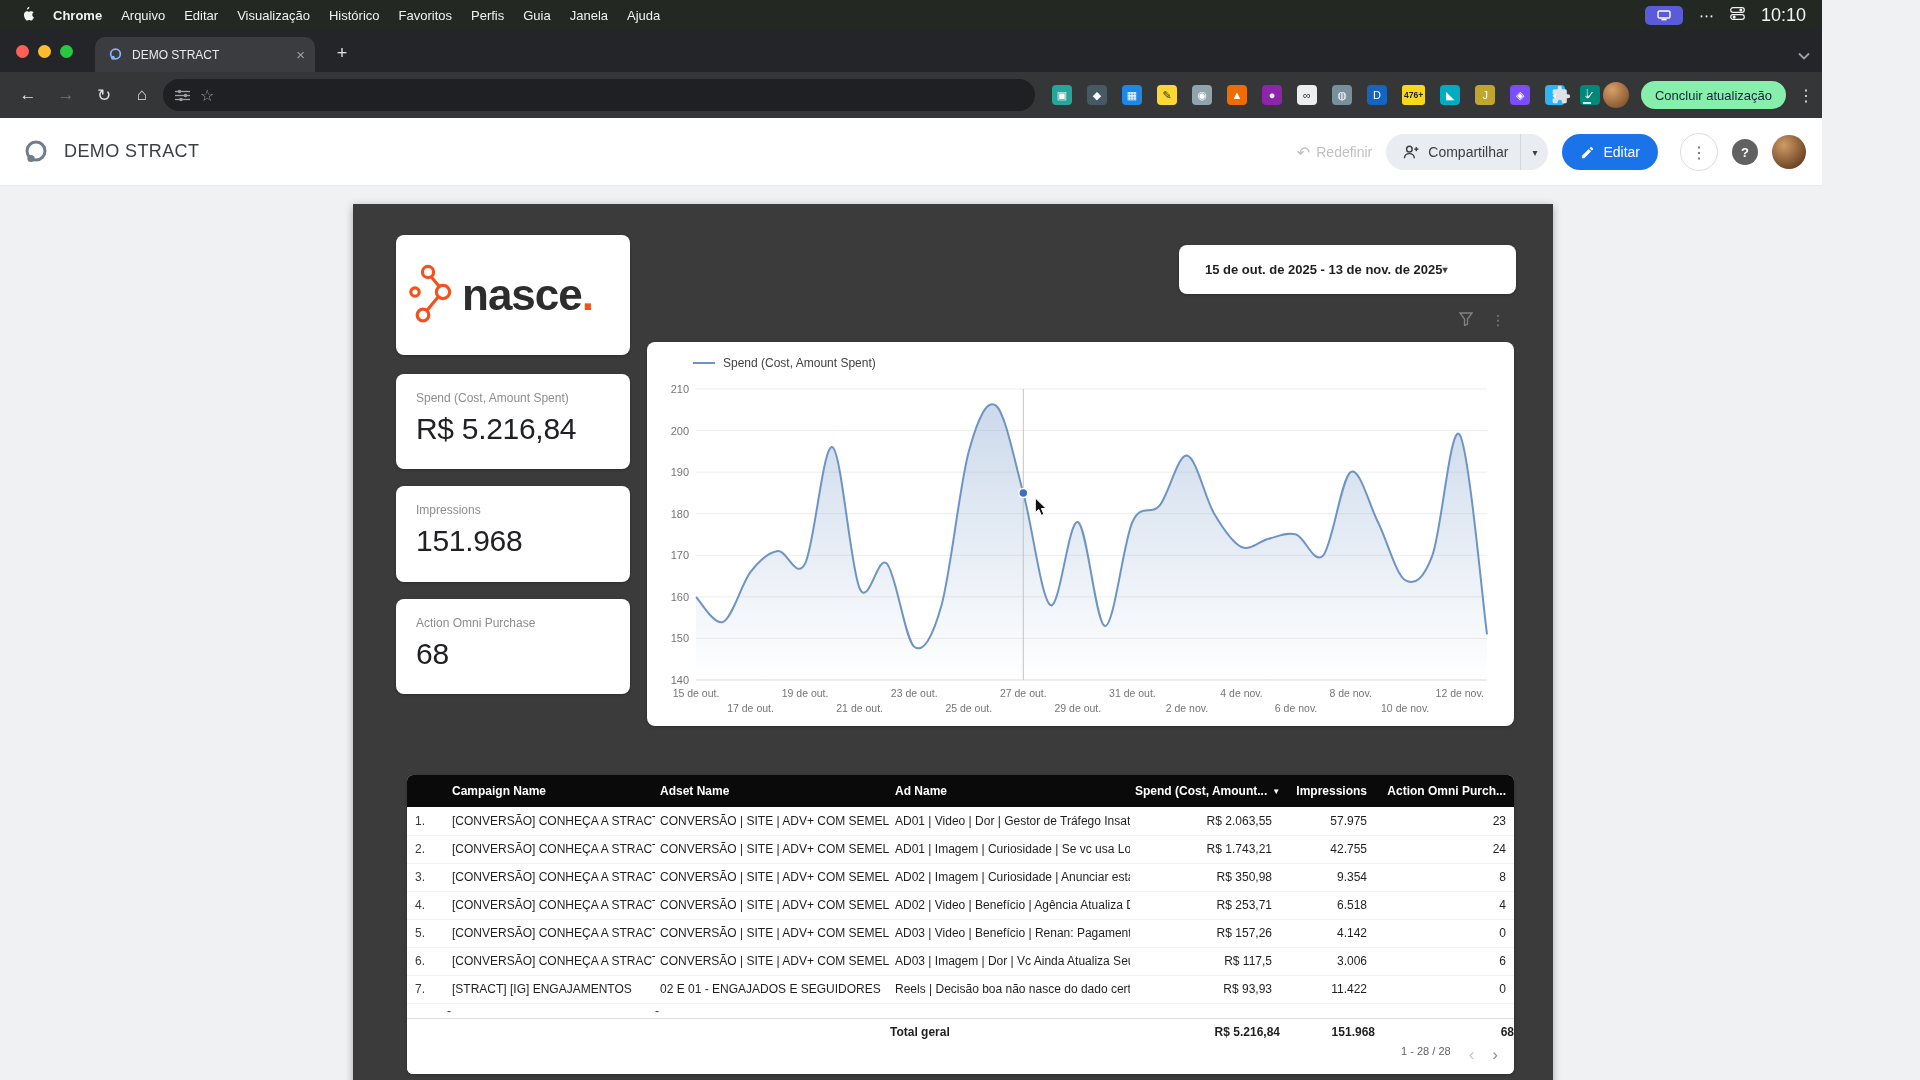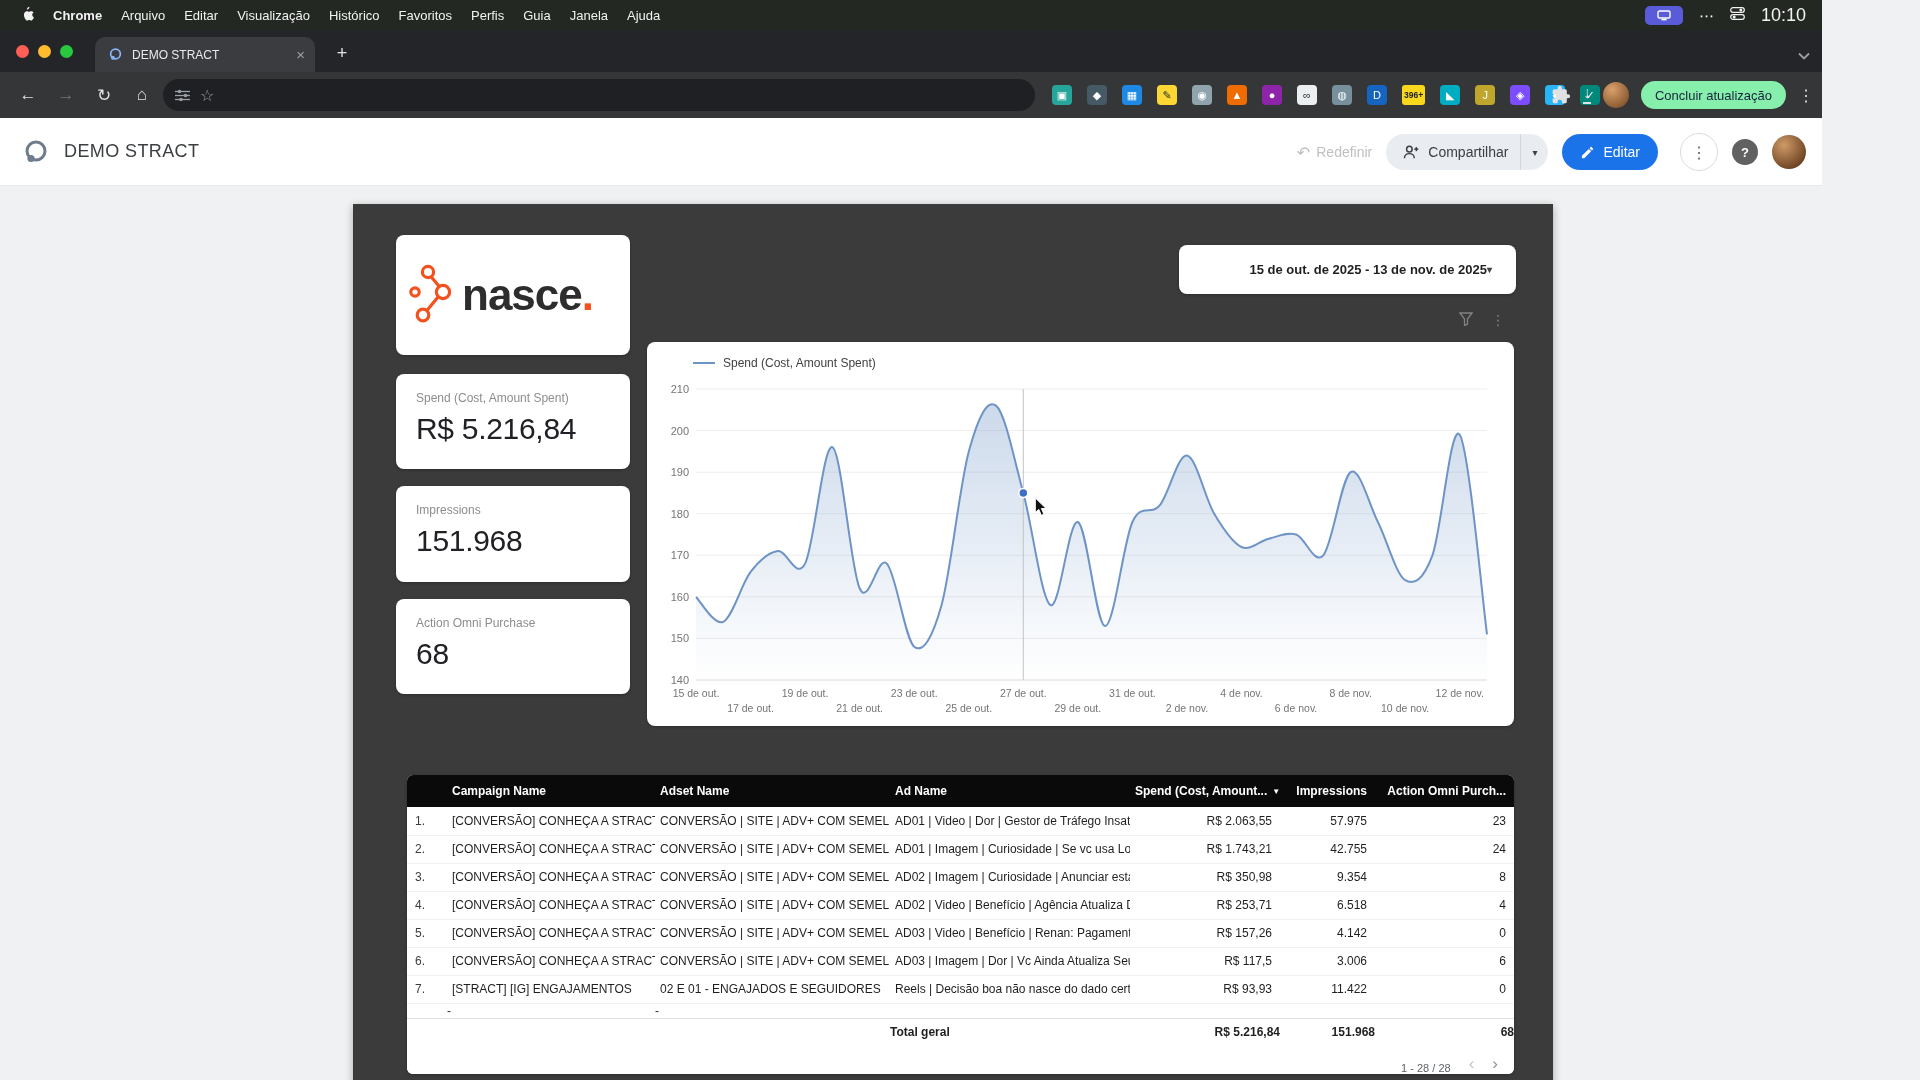--- a/index.html
+++ b/index.html
@@ -58,21 +58,21 @@
 
 
 .canvas{position:absolute;top:186px;left:0;right:0;bottom:0;background:#f0f1f2;overflow:hidden}
 .report{position:absolute;left:353px;top:18px;width:1200px;height:900px;background:#3b3b3b;box-shadow:0 2px 8px rgba(0,0,0,.3)}
 .card{position:absolute;background:#fff;border-radius:8px;box-shadow:0 1px 3px rgba(0,0,0,.25)}
 
 .logo-card{left:43px;top:31px;width:234px;height:120px;display:flex;align-items:center;padding-left:12px;gap:4px}
 .logo-text{font-size:44px;font-weight:700;color:#2d2d2d;letter-spacing:-1px}
 .logo-dot{color:#f4511e}
 
-.date-chip{left:826px;top:41px;width:337px;height:49px;display:flex;align-items:center;justify-content:flex-end;padding:0 24px 0 26px;font-size:13px;font-weight:700;color:#1f1f1f}
+.date-chip{left:826px;top:41px;width:337px;height:49px;display:flex;align-items:center;justify-content:flex-start;padding:0 24px 0 26px;font-size:13px;font-weight:700;color:#1f1f1f}
 .date-caret{font-size:10px;color:#444}
 
 .score{width:234px;height:95px;left:43px}
 .score .label{font-size:12px;color:#8d8d8d;margin:17px 0 7px 20px}
 .score .value{font-size:30px;color:#202124;margin-left:20px;font-weight:500;letter-spacing:-.3px}
 #score-0{top:170px}#score-1{top:282px;height:96px}#score-2{top:395px}
 
 .hover-icons{position:absolute;top:108px;right:48px;display:flex;gap:18px;opacity:.55}
 .hicon{color:#bdbdbd;font-size:14px}
 
@@ -85,21 +85,21 @@
 
 .table-card{left:54px;top:571px;width:1107px;height:299px;overflow:hidden;border-radius:6px}
 table{width:100%;border-collapse:collapse;table-layout:fixed;font-size:12px;color:#1f1f1f}
 thead th{background:#0a0a0a;color:#fff;height:32px;font-weight:700;text-align:left;padding:0 8px 0 5px;white-space:nowrap;overflow:hidden}
 thead th.right,td.numcell{text-align:right}
 tbody td{height:28px;border-bottom:1px solid #f2f2f2;padding:0 8px 0 5px;white-space:nowrap;overflow:hidden}
 td.c-num,th.c-num{padding-left:8px;color:#3c3c3c}
 tr.partial td{height:14px;border-bottom:none;color:#333}
 tr.total td{height:27px;font-weight:700;border-top:1px solid #e0e0e0;border-bottom:none}
 .sort-caret{font-size:8px;margin-left:5px;vertical-align:1px}
-.pagination{position:absolute;bottom:0;left:0;right:0;height:29px;display:flex;align-items:flex-end;justify-content:flex-end;gap:18px;padding-right:16px;font-size:11px;color:#5f6368;background:#fff}
+.pagination{position:absolute;bottom:0;left:0;right:0;height:29px;display:flex;align-items:flex-start;justify-content:flex-end;gap:18px;padding-right:16px;font-size:11px;color:#5f6368;background:#fff}
 .pg-prev{color:#c4c4c4;font-size:17px}.pg-next{color:#8f8f8f;font-size:17px}
 </style>
 </head>
 <body>
 
 <div id="screen">
 
   <div class="menubar">
     <div class="mb-left">
       <span>
@@ -186,21 +186,21 @@
         <span class="ext-ic" style="background: rgb(38, 166, 154); color: rgb(255, 255, 255);">▣</span>
         <span class="ext-ic" style="background: rgb(69, 90, 100); color: rgb(255, 255, 255);">◆</span>
         <span class="ext-ic" style="background: rgb(30, 136, 229); color: rgb(255, 255, 255);">▦</span>
         <span class="ext-ic" style="background: rgb(253, 216, 53); color: rgb(51, 51, 51);">✎</span>
         <span class="ext-ic" style="background: rgb(144, 164, 174); color: rgb(255, 255, 255);">◉</span>
         <span class="ext-ic" style="background: rgb(239, 108, 0); color: rgb(255, 255, 255);">▲</span>
         <span class="ext-ic" style="background: rgb(142, 36, 170); color: rgb(255, 255, 255);">●</span>
         <span class="ext-ic" style="background: rgb(236, 239, 241); color: rgb(51, 51, 51);">∞</span>
         <span class="ext-ic" style="background: rgb(120, 144, 156); color: rgb(255, 255, 255);">◍</span>
         <span class="ext-ic" style="background: rgb(21, 101, 192); color: rgb(255, 255, 255);">D</span>
-        <span class="ext-ic" style="background: rgb(249, 215, 28); color: rgb(34, 34, 34); font-size: 8.5px; font-weight: 700; border-radius: 3px;">396+</span>
+        <span class="ext-ic" style="background: rgb(249, 215, 28); color: rgb(34, 34, 34); font-size: 8.5px; font-weight: 700; border-radius: 3px;">476+</span>
         <span class="ext-ic" style="background: rgb(0, 172, 193); color: rgb(255, 255, 255);">◣</span>
         <span class="ext-ic" style="background: rgb(192, 166, 44); color: rgb(255, 255, 255);">J</span>
         <span class="ext-ic" style="background: rgb(124, 77, 255); color: rgb(255, 255, 255);">◈</span>
         <span class="ext-ic" style="background: rgb(41, 182, 246); color: rgb(255, 255, 255);">♦</span>
         <span class="ext-ic" style="background: rgb(0, 137, 123); color: rgb(255, 255, 255);">✓</span>
       </div>
     <div class="right-cluster">
       <svg width="20" height="20" viewBox="0 0 24 24">
           <path fill="#dfe1e5" d="M20.5 11H19V7a2 2 0 0 0-2-2h-4V3.5a2.5 2.5 0 0 0-5 0V5H4a2 2 0 0 0-2 2v3.8h1.5a2.7 2.7 0 0 1 0 5.4H2V20a2 2 0 0 0 2 2h3.8v-1.5a2.7 2.7 0 0 1 5.4 0V22H17a2 2 0 0 0 2-2v-4h1.5a2.5 2.5 0 0 0 0-5z"></path>
         </svg>

